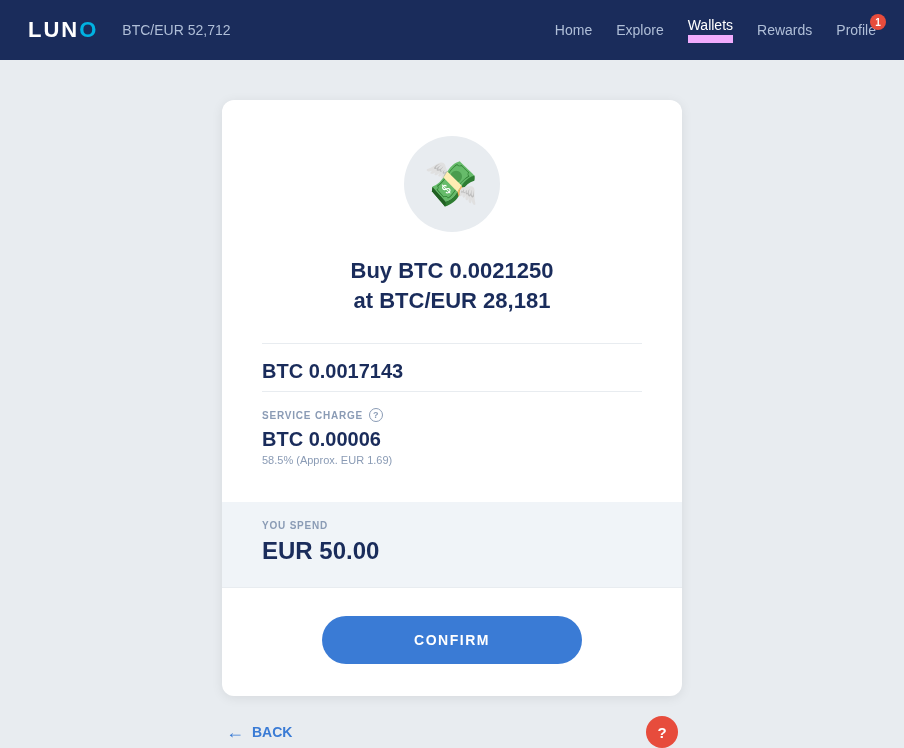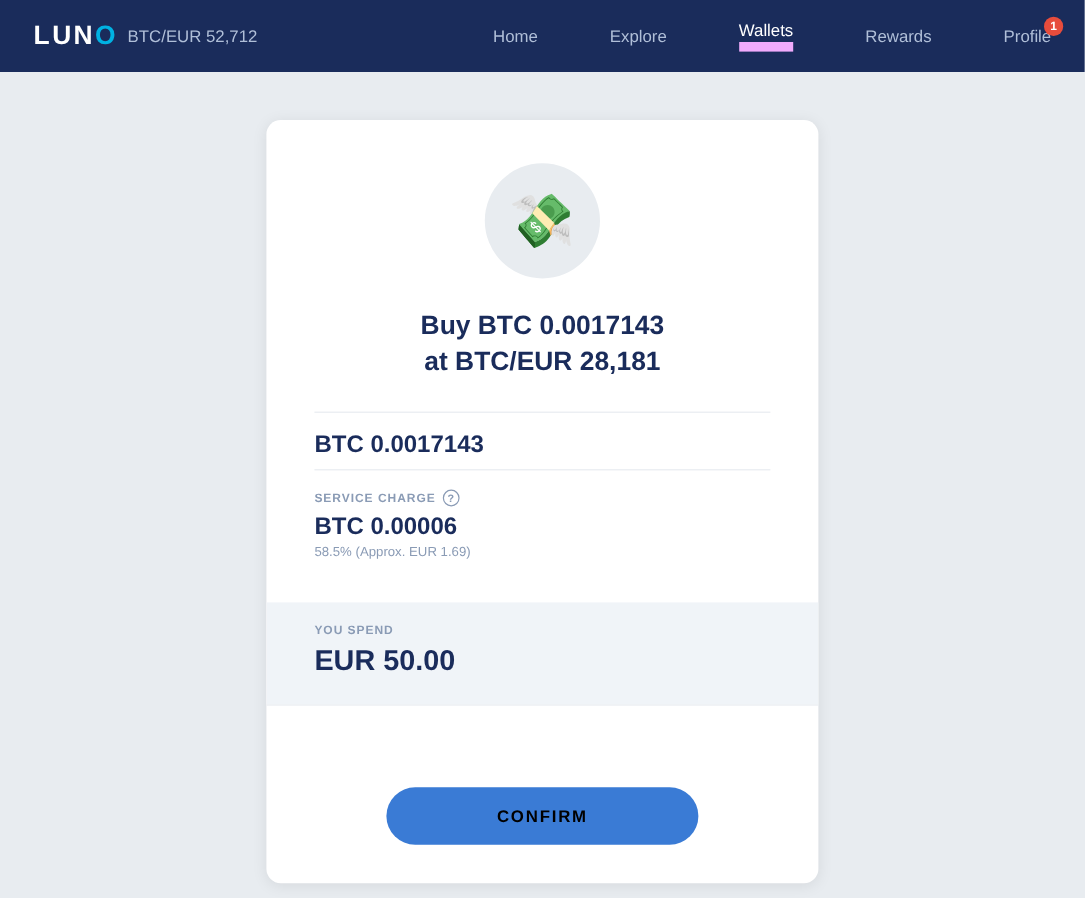--- a/index.html
+++ b/index.html
@@ -15,20 +15,21 @@
       background: #1a2c5b;
       height: 60px;
       display: flex;
       align-items: center;
       padding: 0 28px;
       justify-content: space-between;
     }
     .navbar-left {
       display: flex;
       align-items: center;
+      gap: 16px;
     }
     .logo {
       font-size: 22px;
       font-weight: 700;
       color: #fff;
       letter-spacing: 2px;
       text-transform: uppercase;
     }
     .logo span.o-letter {
       color: #00b2e2;
@@ -43,21 +44,20 @@
       display: flex;
       align-items: center;
       gap: 24px;
     }
     .nav-link {
       color: #b0bfd8;
       font-size: 14px;
       font-weight: 500;
       text-decoration: none;
       cursor: pointer;
-      margin-left: 36px;
     }
     .nav-link.active {
       color: #fff;
       border-bottom: 8px solid #f0abfc;
       padding-bottom: 2px;
     }
     .nav-profile {
       position: relative;
     }
     .nav-profile .badge {
@@ -176,31 +176,30 @@
 
     
     .card-action {
       padding: 28px 40px 32px;
       display: flex;
       justify-content: center;
       border-top: 1px solid #e8ecf0;
     }
     .confirm-btn {
       background: #3a7bd5;
-      color: #000000;
+      color: #ffffff;
       border: none;
       border-radius: 30px;
       padding: 16px 0;
       width: 260px;
       font-size: 14px;
       font-weight: 700;
       letter-spacing: 1.5px;
       text-transform: uppercase;
       cursor: pointer;
-      margin-top: 40px;
     }
 
     
     .bottom-nav {
       width: 460px;
       display: flex;
       justify-content: space-between;
       align-items: center;
       margin-top: 20px;
       padding: 0 4px;
@@ -259,21 +258,21 @@
 
   <div class="card">
 
     <div class="card-upper">
 
       <div class="illustration-circle">
         <span>💸</span>
       </div>
 
       <div class="card-title">
-        <div>Buy BTC 0.0017143</div>
+        <div>Buy BTC 0.0021250</div>
         <div>at BTC/EUR 28,181</div>
       </div>
 
       <div class="info-section">
         <div class="info-value">BTC 0.0017143</div>
       </div>
 
       <div class="info-section">
         <div class="info-label">
           <span>SERVICE CHARGE</span>

